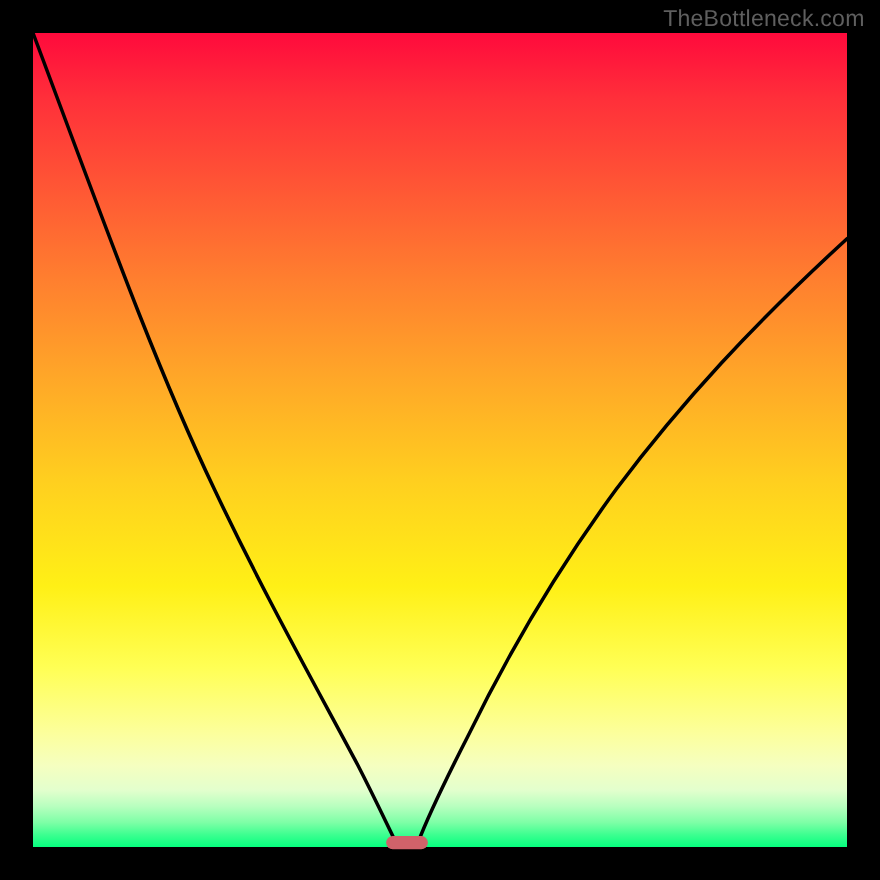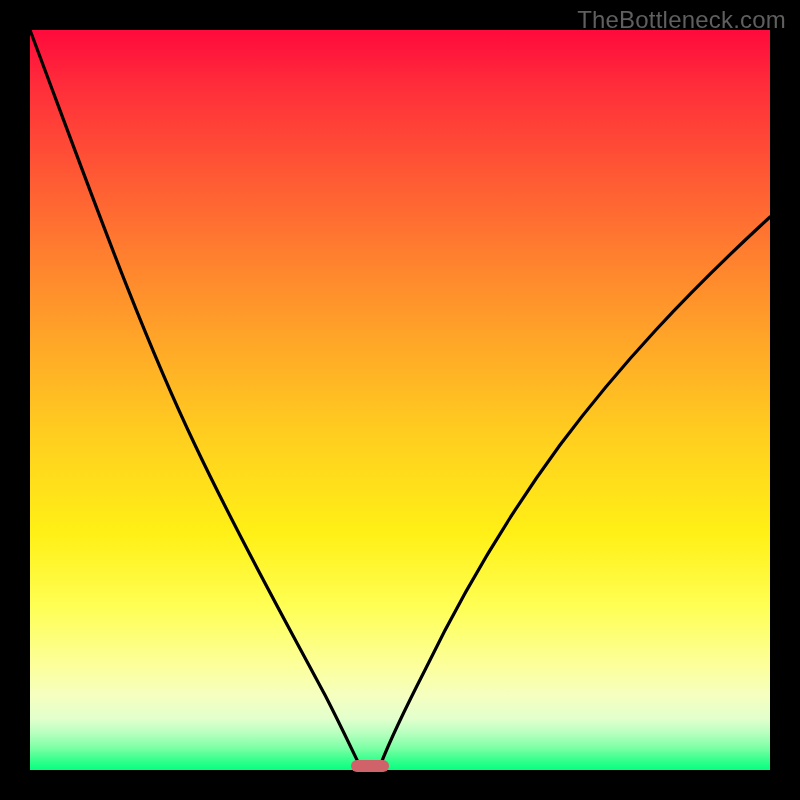--- a/index.html
+++ b/index.html
@@ -39,21 +39,21 @@
       #7dffa6 97%,
       #3cff90 98.5%,
       #06ff7f 100%
     );
   }
   .watermark {
     position: absolute;
     top: 6px;
     right: 14px;
     color: #5f5f5f;
-    font-size: 24px;
+    font-size: 21px;
     font-weight: 500;
     letter-spacing: 0.2px;
     user-select: none;
   }
   .marker {
     position: absolute;
     width: 38px;
     height: 12px;
     border-radius: 6px;
     background: #d0626a;

